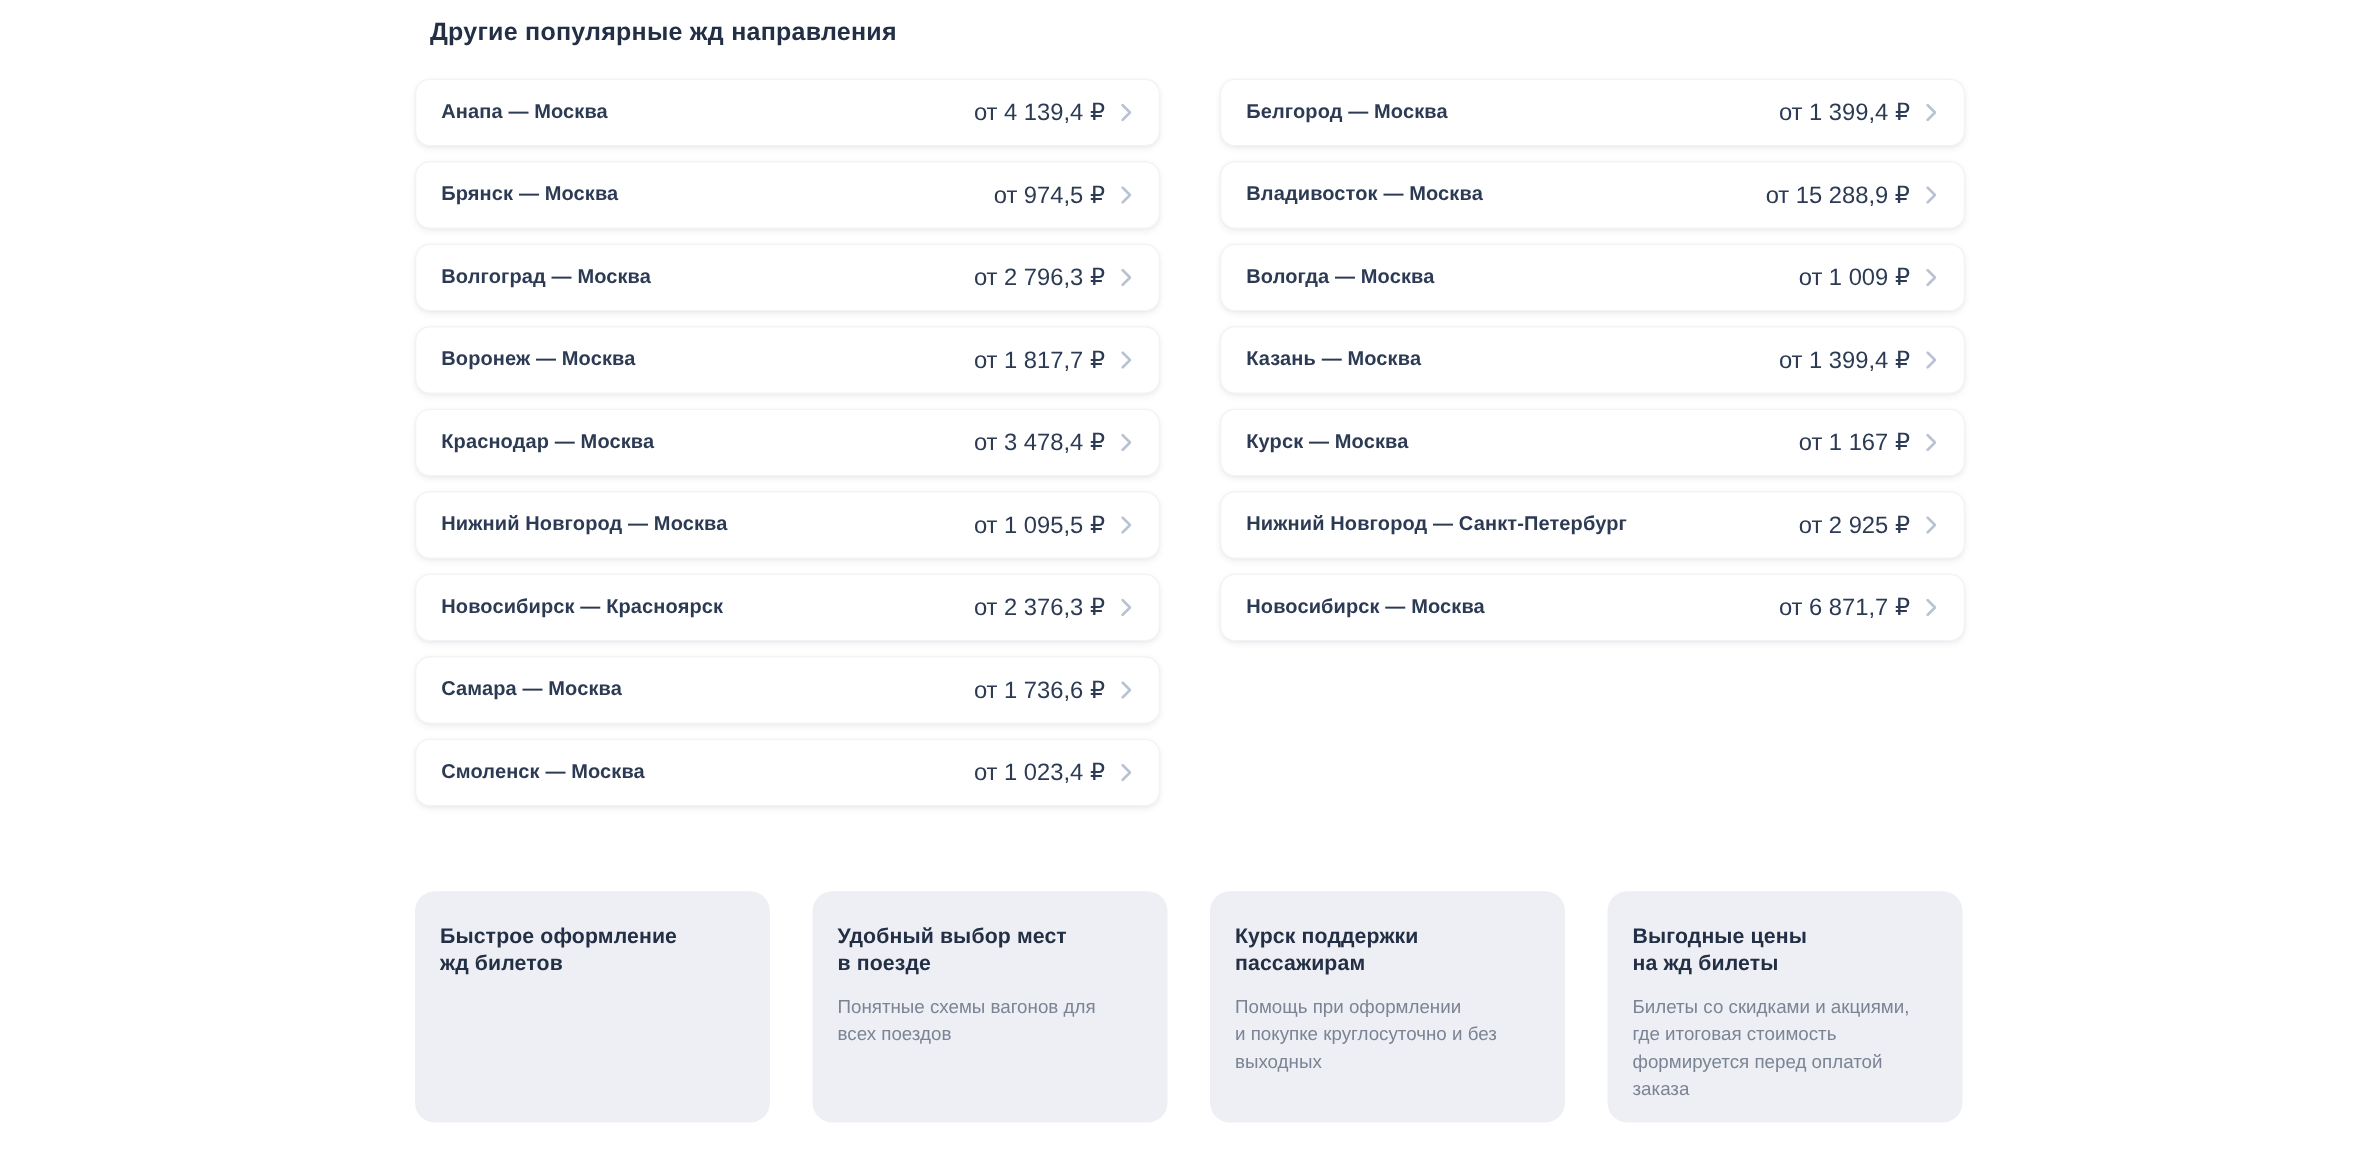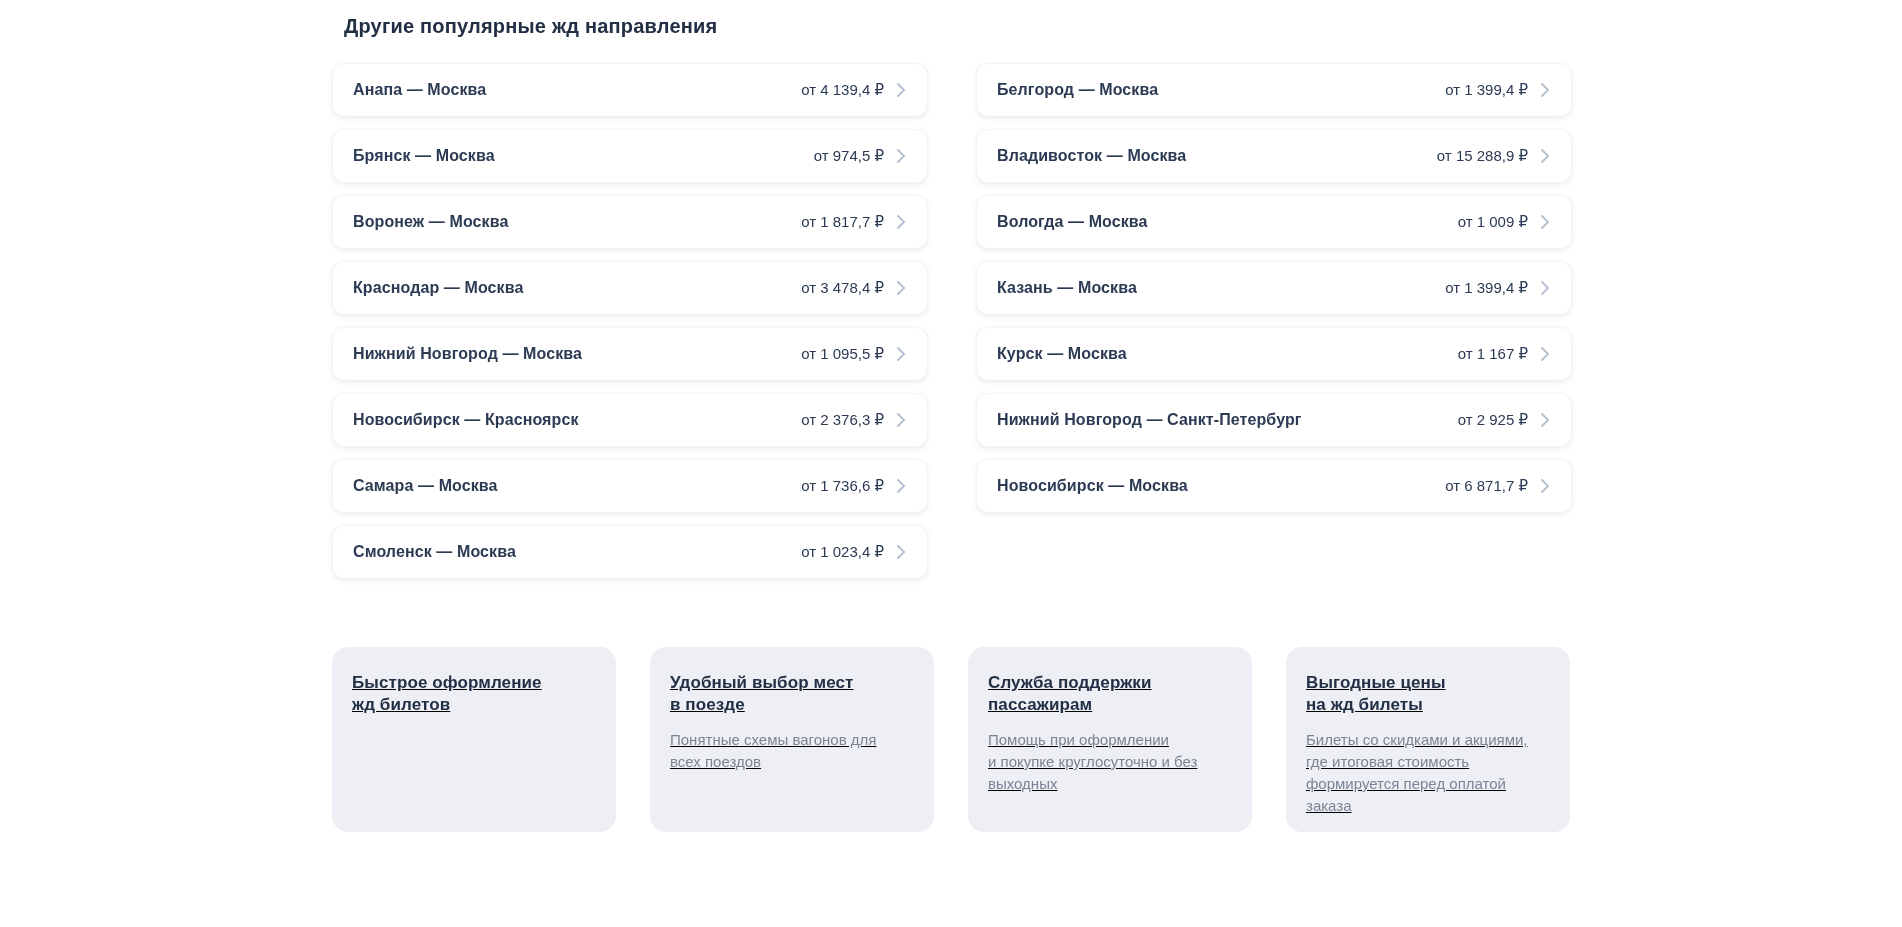--- a/index.html
+++ b/index.html
@@ -13,24 +13,24 @@
   .routes { display:flex; gap:48px; margin-top:25px; }
   .routes-col { display:flex; flex-direction:column; gap:12px; width:599px; }
 
   .route-card { height:54px; display:flex; align-items:center;
     justify-content:space-between; padding:0 22px 0 20px;
     background:#ffffff; border:1px solid #f1f3f6; border-radius:12px;
     box-shadow:0 2px 6px rgba(26,39,74,0.06), 0 1px 2px rgba(26,39,74,0.04);
     cursor:pointer; text-decoration:none; }
   .route-name { font-size:16px; font-weight:600; color:#2c3a54; letter-spacing:0.1px; }
   .route-right { display:flex; align-items:center; gap:13px; }
-  .route-price { font-size:15px; font-weight:500; color:#2c3a54; white-space:nowrap; }
+  .route-price { font-size:19px; font-weight:500; color:#2c3a54; white-space:nowrap; }
   .chevron { display:flex; align-items:center; }
 
-  .features { display:flex; gap:34px; margin-top:68px;text-decoration:underline; }
+  .features { display:flex; gap:34px; margin-top:68px; }
   .feature-card { width:284px; height:185px; background:#edeff4;
     border-radius:16px; padding:25px 20px; }
   .feature-title { font-size:17px; font-weight:700; color:#232f45;
     line-height:22px; white-space:pre-line; letter-spacing:0.1px; }
   .feature-desc { margin-top:13px; font-size:15px; font-weight:400;
     color:#7b8494; line-height:22px; white-space:pre-line; }
 </style>
 </head>
 <body>
 
@@ -57,20 +57,31 @@
         <span class="route-right">
             <span class="route-price">от 974,5 ₽</span>
             <span class="chevron">
               <svg width="8" height="14" viewBox="0 0 8 14" fill="none">
                 <path d="M1 1 L7 7 L1 13" stroke="#b8c2d2" stroke-width="2" stroke-linecap="round" stroke-linejoin="round"></path>
               </svg>
             </span>
           </span>
       </a>
       <a class="route-card">
+        <span class="route-name">Волгоград — Москва</span>
+        <span class="route-right">
+            <span class="route-price">от 2 796,3 ₽</span>
+            <span class="chevron">
+              <svg width="8" height="14" viewBox="0 0 8 14" fill="none">
+                <path d="M1 1 L7 7 L1 13" stroke="#b8c2d2" stroke-width="2" stroke-linecap="round" stroke-linejoin="round"></path>
+              </svg>
+            </span>
+          </span>
+      </a>
+      <a class="route-card">
         <span class="route-name">Воронеж — Москва</span>
         <span class="route-right">
             <span class="route-price">от 1 817,7 ₽</span>
             <span class="chevron">
               <svg width="8" height="14" viewBox="0 0 8 14" fill="none">
                 <path d="M1 1 L7 7 L1 13" stroke="#b8c2d2" stroke-width="2" stroke-linecap="round" stroke-linejoin="round"></path>
               </svg>
             </span>
           </span>
       </a>
@@ -218,21 +229,21 @@
       <div class="feature-title">Быстрое оформление
 жд билетов</div>
     </div>
     <div class="feature-card">
       <div class="feature-title">Удобный выбор мест
 в поезде</div>
       <div class="feature-desc">Понятные схемы вагонов для
 всех поездов</div>
     </div>
     <div class="feature-card">
-      <div class="feature-title">Служба поддержки
+      <div class="feature-title">Курск поддержки
 пассажирам</div>
       <div class="feature-desc">Помощь при оформлении
 и покупке круглосуточно и без
 выходных</div>
     </div>
     <div class="feature-card">
       <div class="feature-title">Выгодные цены
 на жд билеты</div>
       <div class="feature-desc">Билеты со скидками и акциями,
 где итоговая стоимость

